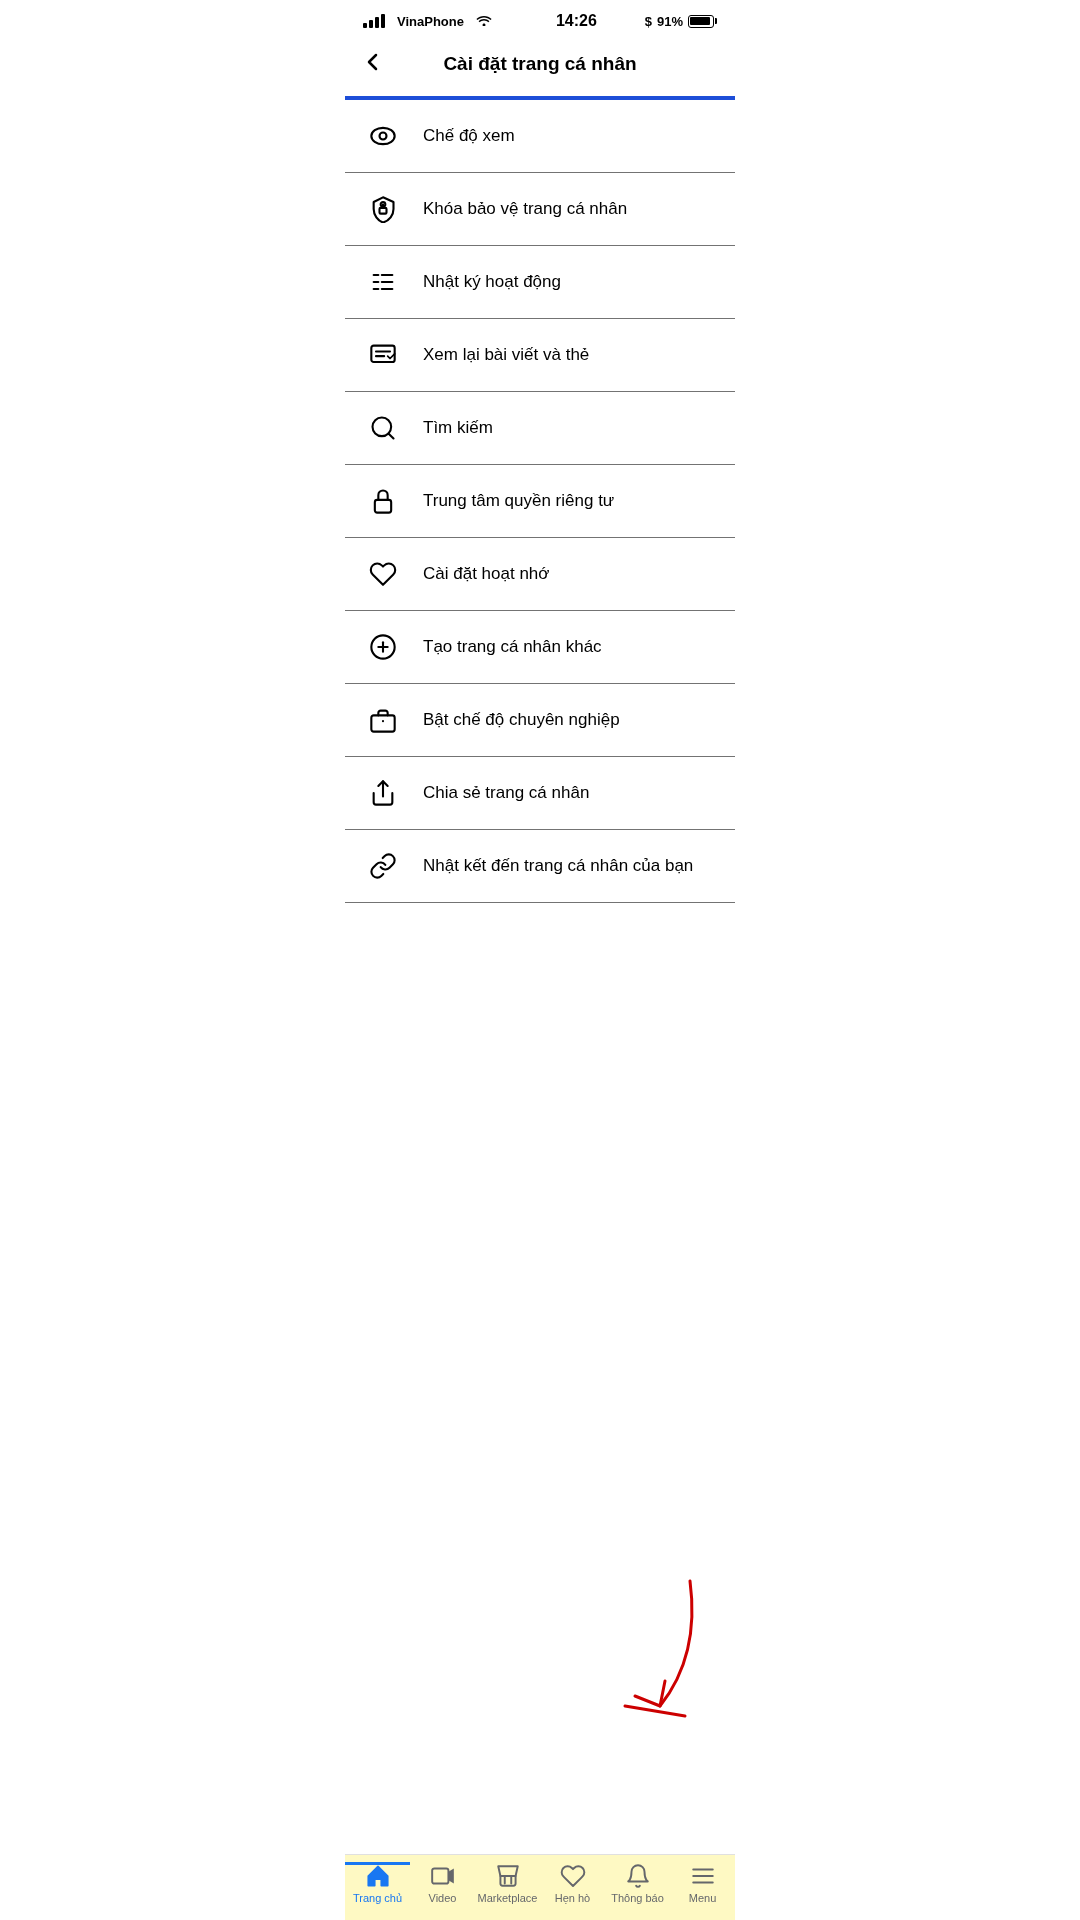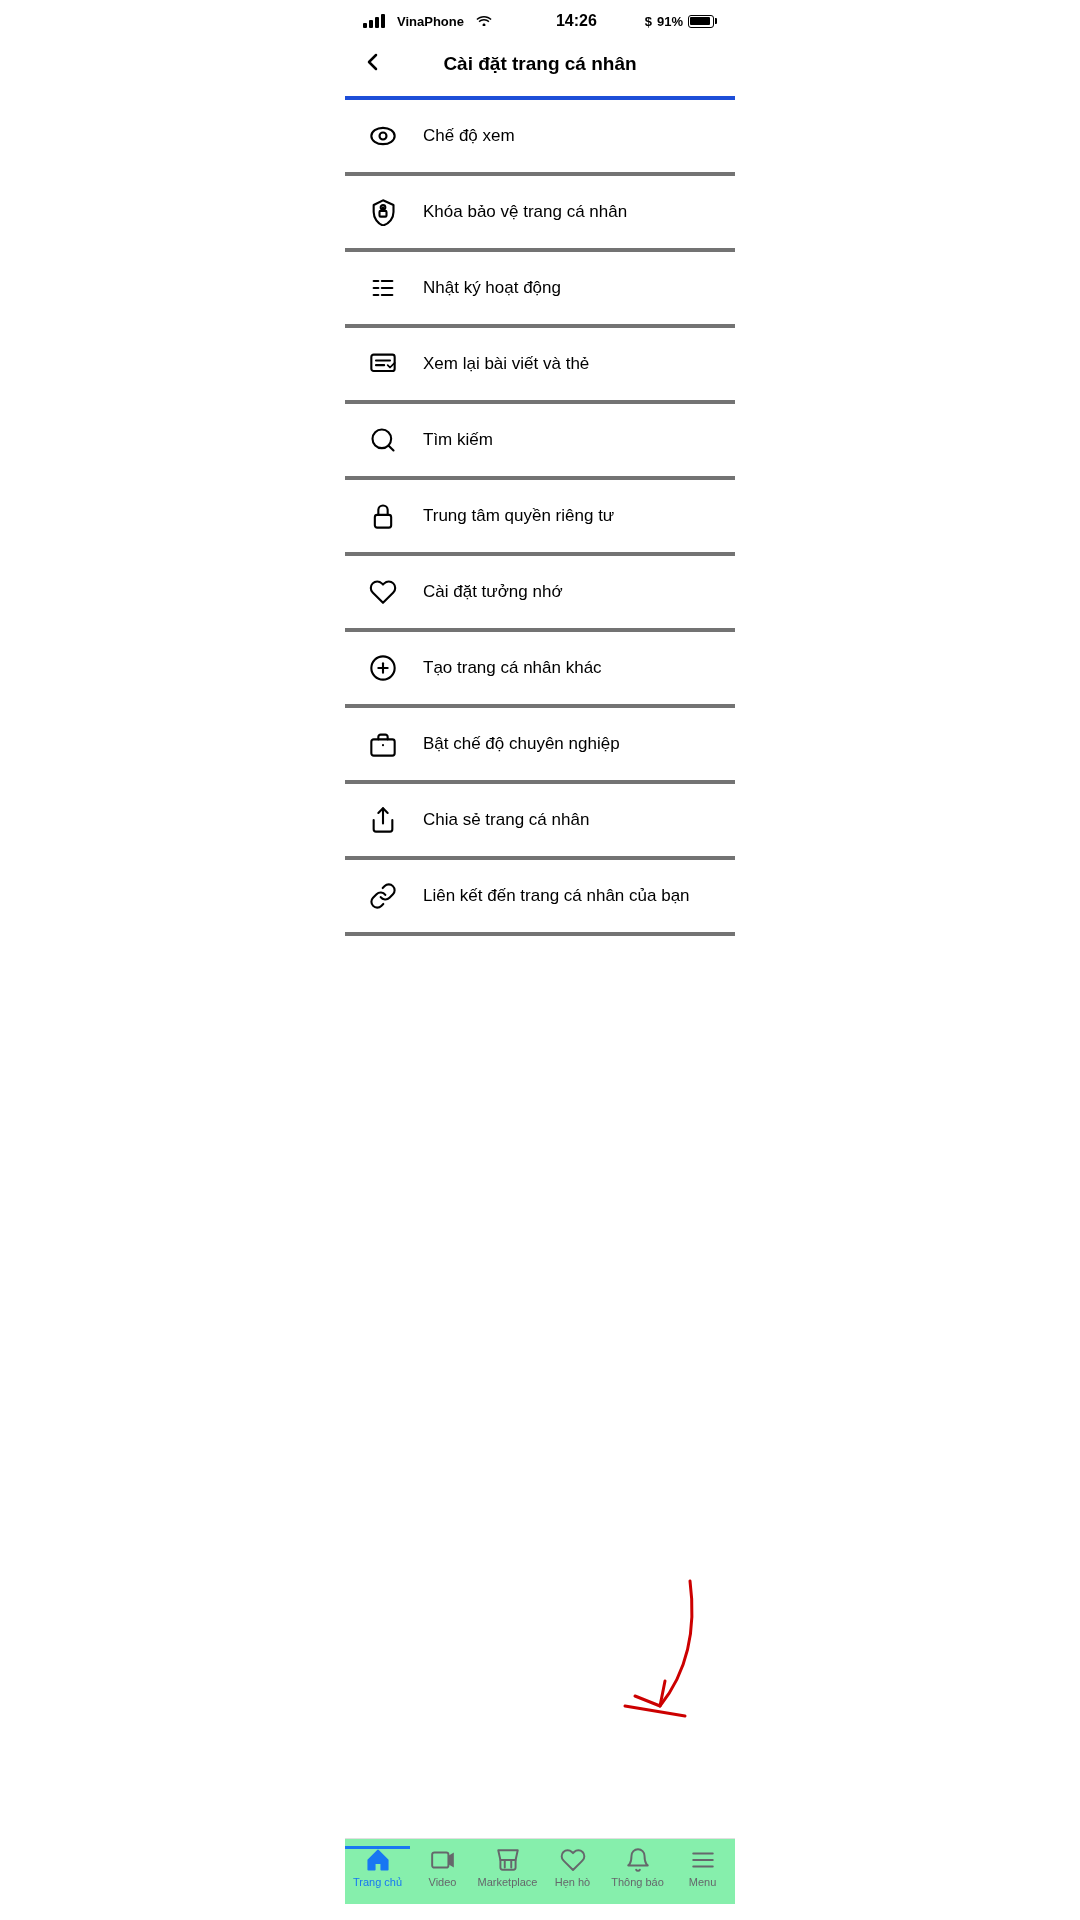--- a/index.html
+++ b/index.html
@@ -93,21 +93,21 @@
     }
 
     
     .menu-list {
       list-style: none;
     }
     .menu-item {
       display: flex;
       align-items: center;
       padding: 18px 20px;
-      border-bottom: 4px solid #737373;
+      border-bottom: 1px solid #737373;
       cursor: pointer;
       gap: 22px;
     }
     .menu-icon {
       width: 36px;
       height: 36px;
       display: flex;
       align-items: center;
       justify-content: center;
       flex-shrink: 0;
@@ -127,30 +127,30 @@
       position: absolute;
       right: 20px;
       bottom: 180px;
       pointer-events: none;
       z-index: 10;
     }
 
     
     .bottom-nav {
       position: fixed;
-      bottom: 16px;
+      bottom: 0;
       left: 50%;
       transform: translateX(-50%);
       width: 390px;
       display: flex;
       align-items: center;
       justify-content: space-around;
       padding: 8px 0 16px;
       border-top: 1px solid #e0e0e0;
-      background: #86efac;
+      background: #fef9c3;
     }
     .nav-item {
       display: flex;
       flex-direction: column;
       align-items: center;
       gap: 3px;
       cursor: pointer;
       flex: 1;
     }
     .nav-icon {
@@ -295,21 +295,21 @@
       </div>
       <span class="menu-label">Trung tâm quyền riêng tư</span>
     </li>
 
     <li class="menu-item">
       <div class="menu-icon">
         <svg viewBox="0 0 24 24" fill="none" stroke="#000" stroke-width="1.8" stroke-linecap="round" stroke-linejoin="round">
           <path d="M20.84 4.61a5.5 5.5 0 00-7.78 0L12 5.67l-1.06-1.06a5.5 5.5 0 00-7.78 7.78l1.06 1.06L12 21.23l7.78-7.78 1.06-1.06a5.5 5.5 0 000-7.78z"></path>
         </svg>
       </div>
-      <span class="menu-label">Cài đặt tưởng nhớ</span>
+      <span class="menu-label">Cài đặt hoạt nhớ</span>
     </li>
 
     <li class="menu-item">
       <div class="menu-icon">
         <svg viewBox="0 0 24 24" fill="none" stroke="#000" stroke-width="1.8" stroke-linecap="round">
           <circle cx="12" cy="12" r="10"></circle>
           <line x1="12" y1="8" x2="12" y2="16"></line>
           <line x1="8" y1="12" x2="16" y2="12"></line>
         </svg>
       </div>
@@ -338,21 +338,21 @@
       <span class="menu-label">Chia sẻ trang cá nhân</span>
     </li>
 
     <li class="menu-item">
       <div class="menu-icon">
         <svg viewBox="0 0 24 24" fill="none" stroke="#000" stroke-width="1.8" stroke-linecap="round" stroke-linejoin="round">
           <path d="M10 13a5 5 0 007.54.54l3-3a5 5 0 00-7.07-7.07l-1.72 1.71"></path>
           <path d="M14 11a5 5 0 00-7.54-.54l-3 3a5 5 0 007.07 7.07l1.71-1.71"></path>
         </svg>
       </div>
-      <span class="menu-label">Liên kết đến trang cá nhân của bạn</span>
+      <span class="menu-label">Nhật kết đến trang cá nhân của bạn</span>
     </li>
 
   </ul>
 
   <div class="red-arrow">
     <svg width="120" height="160" viewBox="0 0 120 160">
       <path d="M95 5 Q105 80 65 130" stroke="#cc0000" stroke-width="3" fill="none" stroke-linecap="round"></path>
       <path d="M40 120 L65 130 L70 105" stroke="#cc0000" stroke-width="3" fill="none" stroke-linecap="round" stroke-linejoin="round"></path>
       <line x1="30" y1="130" x2="90" y2="140" stroke="#cc0000" stroke-width="3" stroke-linecap="round"></line>
     </svg>

